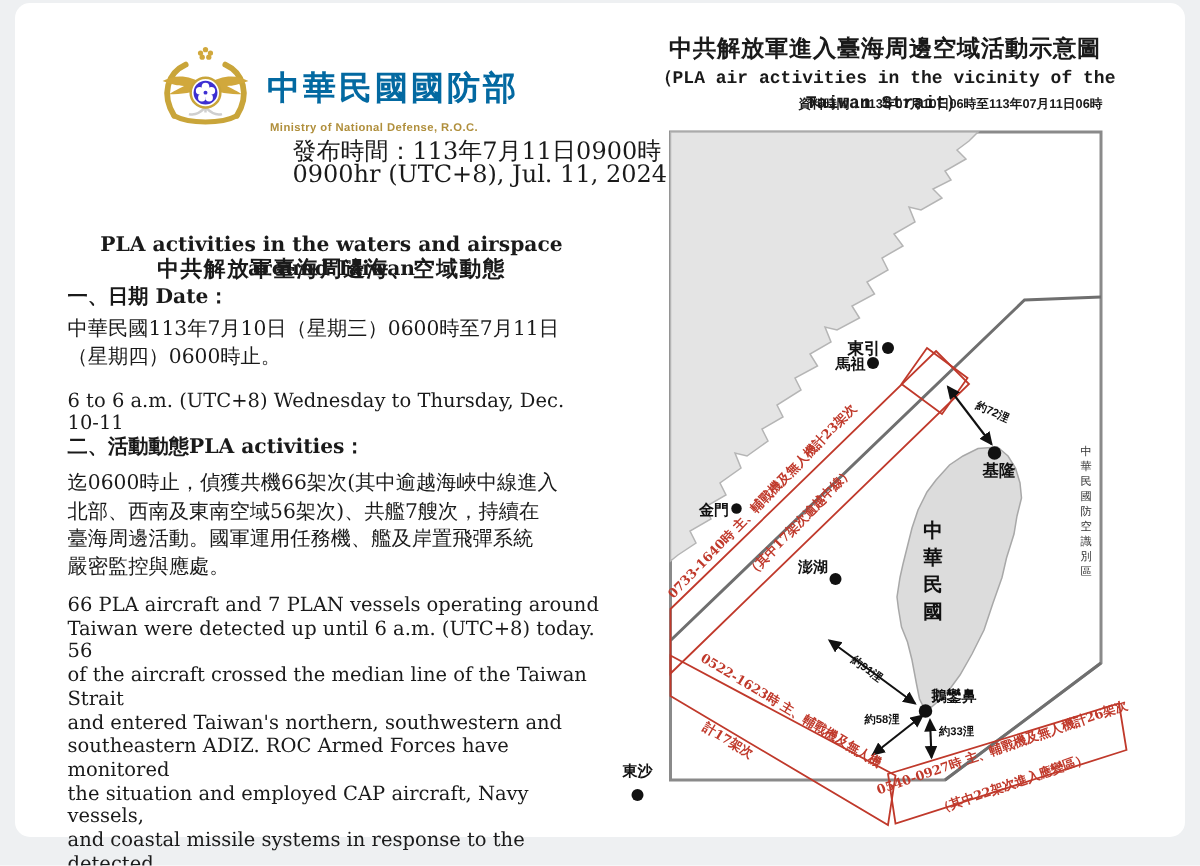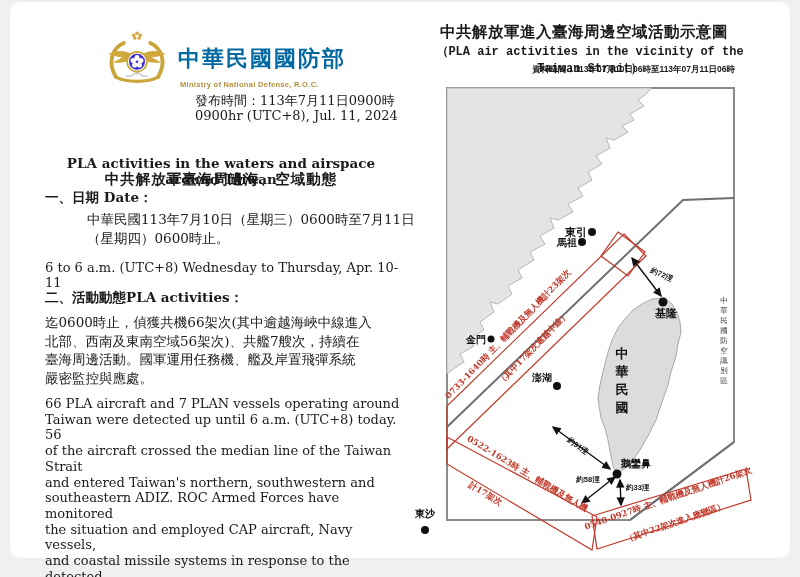--- a/index.html
+++ b/index.html
@@ -18,32 +18,32 @@
   .mnd-title{
     left:178px;top:44px;width:230px;
     font-size:22px;font-weight:bold;color:#0369a1;letter-spacing:2px;
     font-family:"DejaVu Serif",serif;
   }
   .mnd-sub{
     left:180px;top:80px;width:230px;
     font-size:7.5px;font-weight:bold;color:#b08f3c;
     font-family:"Liberation Sans",sans-serif;letter-spacing:.3px;
   }
-  .release{left:195px;top:93px;font-size:13px;line-height:15px;white-space:pre-line;}
+  .release{left:195px;top:93px;font-size:16px;line-height:15px;white-space:pre-line;}
   .doc-title-zh{left:45px;top:138px;width:352px;text-align:center;font-size:14.5px;font-weight:bold;letter-spacing:1px;margin-top:32px;}
   .doc-title-en{left:45px;top:155px;width:352px;text-align:center;font-size:13.5px;font-weight:bold;}
   .h-sec{font-size:13.5px;font-weight:bold;}
   .sec1-h{left:45px;top:189px;}
-  .sec1-zh{left:45px;top:210px;width:356px;font-size:13.5px;line-height:19px;white-space:pre-line;margin-left:42px;}
+  .sec1-zh{left:45px;top:210px;width:356px;font-size:13.5px;line-height:19px;white-space:pre-line;}
   .sec1-en{left:45px;top:260px;width:356px;font-size:13px;}
   .sec2-h{left:45px;top:289px;}
   .sec2-zh{left:45px;top:313px;width:360px;font-size:13.5px;line-height:18.5px;white-space:pre-line;}
   .sec2-en{left:45px;top:396px;width:360px;font-size:13px;line-height:15.7px;white-space:pre-line;}
   
-  .map-title-zh{left:440px;top:22px;width:300px;text-align:left;font-size:15.5px;font-weight:bold;
+  .map-title-zh{left:440px;top:22px;width:300px;text-align:center;font-size:15.5px;font-weight:bold;
     font-family:Liberation Sans, sans-serif;letter-spacing:.5px;}
   .map-title-en{left:436px;top:43px;width:308px;text-align:center;font-size:12px;font-weight:bold;
     font-family:Liberation Mono, monospace;}
   .map-datatime{left:435px;top:64px;width:300px;text-align:right;font-size:8.5px;font-weight:bold;
     font-family:"Liberation Sans",sans-serif;}
   svg text{font-family:"DejaVu Serif",serif;}
   .place{font-size:10px;font-weight:bold;fill:#111;}
   .place-lg{font-size:11px;font-weight:bold;fill:#111;}
   .dist{font-size:7.5px;fill:#111;font-weight:bold;font-family:"Liberation Sans",sans-serif;}
   .redtxt{font-size:8.5px;fill:#c0392b;font-weight:bold;}
@@ -93,21 +93,21 @@
 <div class="abs mnd-sub">Ministry of National Defense, R.O.C.</div>
 <div class="abs release">發布時間：113年7月11日0900時
 0900hr (UTC+8), Jul. 11, 2024</div>
 
 <div class="abs doc-title-zh">中共解放軍臺海周邊海、空域動態</div>
 <div class="abs doc-title-en">PLA activities in the waters and airspace around Taiwan</div>
 
 <div class="abs h-sec sec1-h">一、日期 Date：</div>
 <div class="abs sec1-zh">中華民國113年7月10日（星期三）0600時至7月11日
 （星期四）0600時止。</div>
-<div class="abs sec1-en">6 to 6 a.m. (UTC+8) Wednesday to Thursday, Apr. 10-11</div>
+<div class="abs sec1-en">6 to 6 a.m. (UTC+8) Wednesday to Thursday, Dec. 10-11</div>
 
 <div class="abs h-sec sec2-h">二、活動動態PLA activities：</div>
 <div class="abs sec2-zh">迄0600時止，偵獲共機66架次(其中逾越海峽中線進入
 北部、西南及東南空域56架次)、共艦7艘次，持續在
 臺海周邊活動。國軍運用任務機、艦及岸置飛彈系統
 嚴密監控與應處。</div>
 <div class="abs sec2-en">66 PLA aircraft and 7 PLAN vessels operating around
 Taiwan were detected up until 6 a.m. (UTC+8) today. 56
 of the aircraft crossed the median line of the Taiwan Strait
 and entered Taiwan's northern, southwestern and

